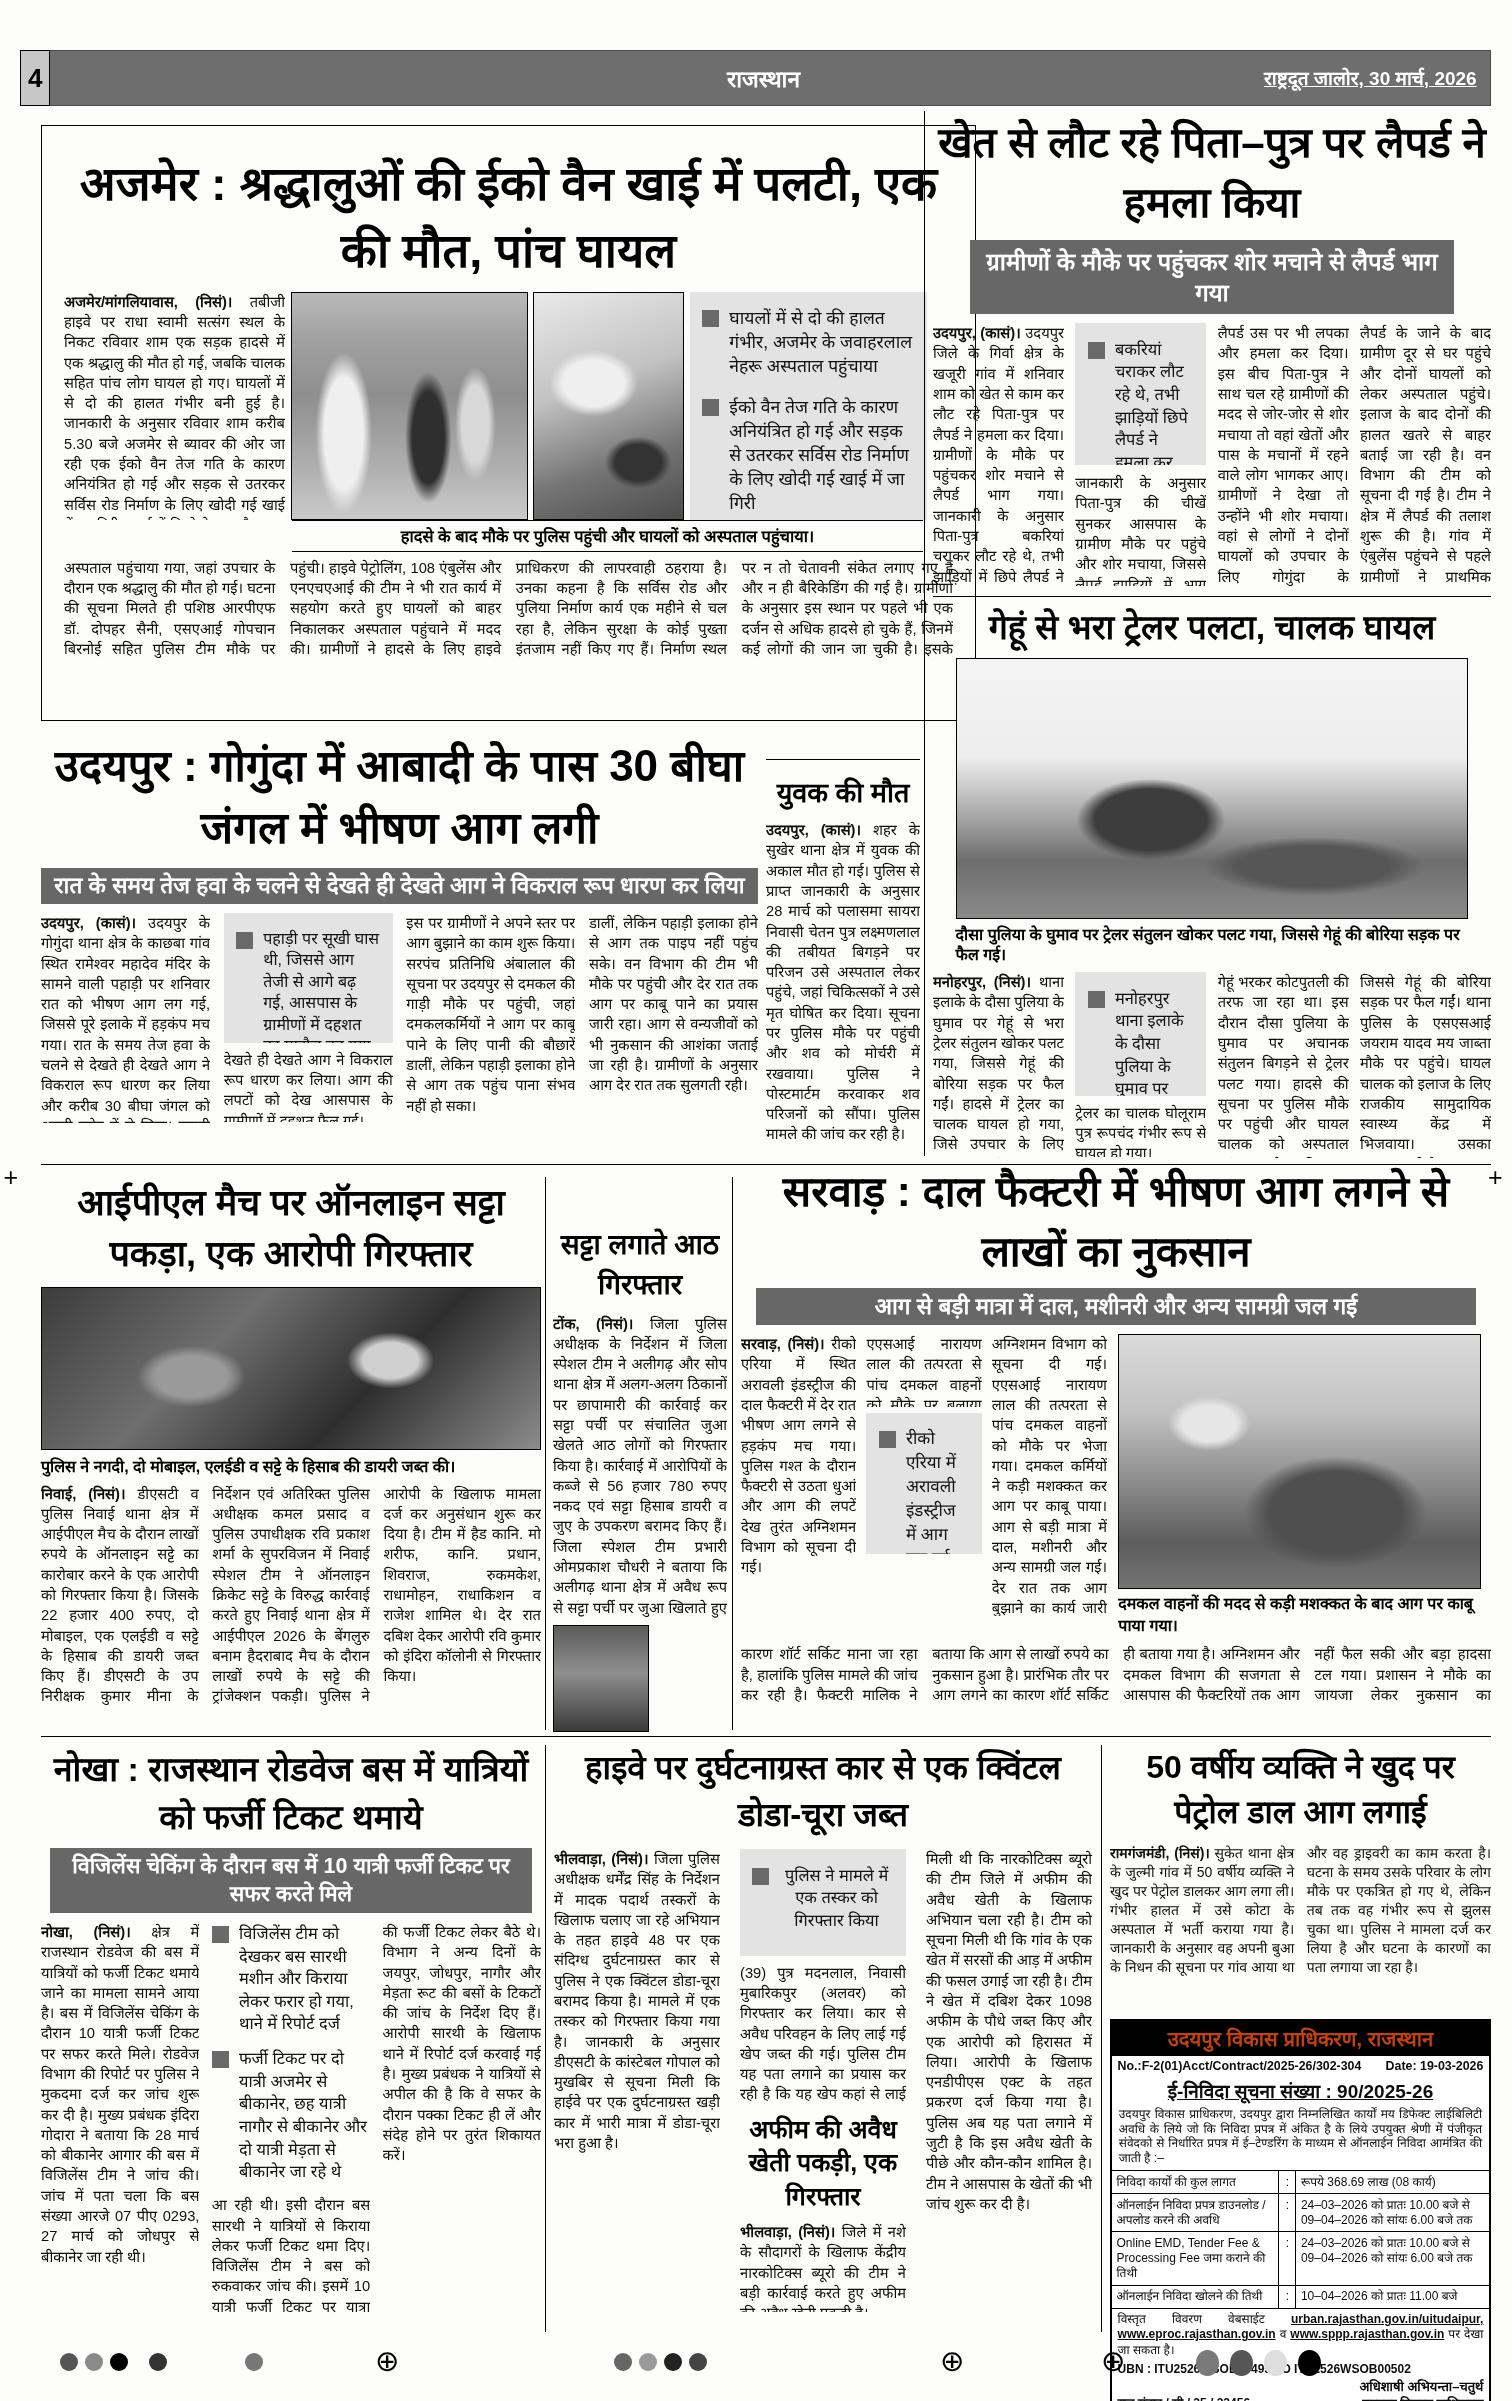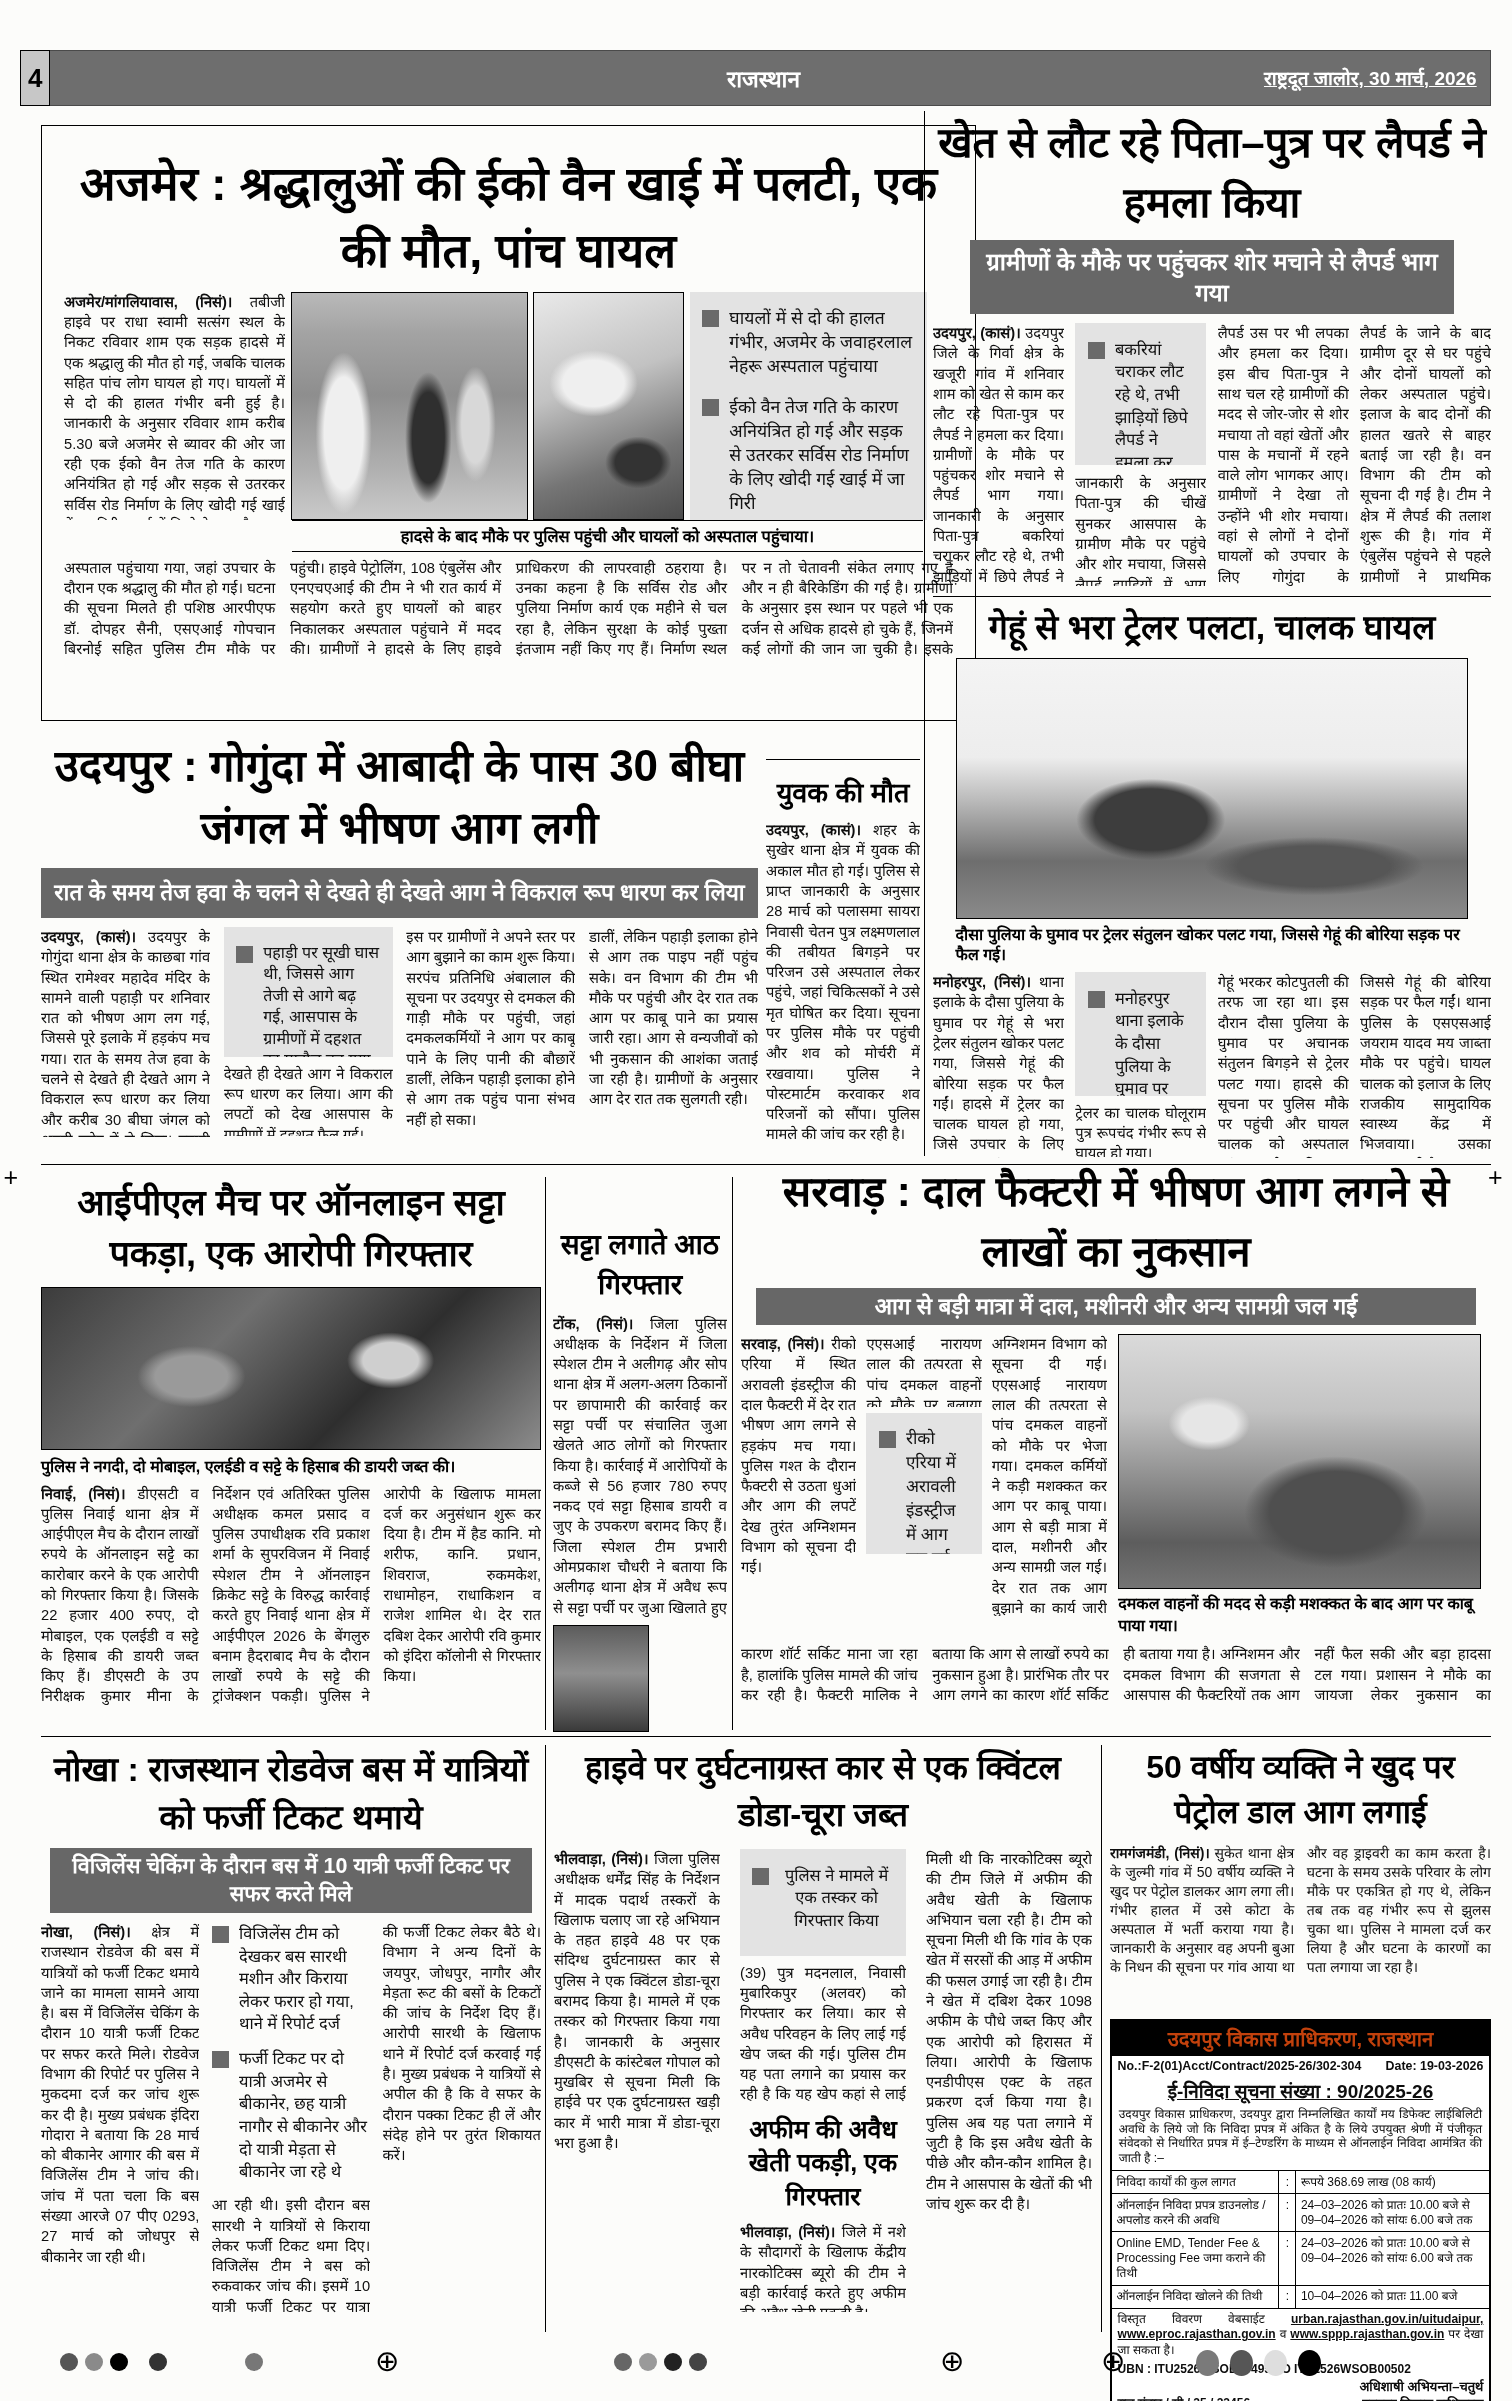--- a/index.html
+++ b/index.html
@@ -149,21 +149,21 @@
         </div>
         <div class="bt fc" style="height:54px;">ट्रेलर का चालक घोलूराम पुत्र रूपचंद गंभीर रूप से घायल हो गया।</div>
       </div>
       <div class="bt fc" style="flex:1;">गेहूं भरकर कोटपुतली की तरफ जा रहा था। इस दौरान दौसा पुलिया के घुमाव पर अचानक संतुलन बिगड़ने से ट्रेलर पलट गया। हादसे की सूचना पर पुलिस मौके पर पहुंची और घायल चालक को अस्पताल पहुंचाया। क्रेन की मदद से ट्रेलर को हटवाकर यातायात सुचारू करवाया।</div>
       <div class="bt fc" style="flex:1;">जिससे गेहूं की बोरिया सड़क पर फैल गईं। थाना पुलिस के एसएसआई जयराम यादव मय जाब्ता मौके पर पहुंचे। घायल चालक को इलाज के लिए राजकीय सामुदायिक स्वास्थ्य केंद्र में भिजवाया। उसका उपचार जारी है।</div>
     </div>
   </div>
 
   <div class="abs" style="left:41px;top:735px;width:717px;">
     <div class="hl" style="font-size:44px;">उदयपुर : गोगुंदा में आबादी के पास 30 बीघा जंगल में भीषण आग लगी</div>
-    <div class="gbar" style="height:50px;font-size:22.6px;margin-top:8px;">रात के समय तेज हवा के चलने से देखते ही देखते आग ने विकराल रूप धारण कर लिया</div>
+    <div class="gbar" style="height:36px;font-size:22.6px;margin-top:8px;">रात के समय तेज हवा के चलने से देखते ही देखते आग ने विकराल रूप धारण कर लिया</div>
     <div class="colflex" style="gap:13.6px;margin-top:9px;height:210px;">
       <div class="bt fc" style="flex:1;">
         <b>उदयपुर, (कासं)।</b>
         <span>उदयपुर के गोगुंदा थाना क्षेत्र के काछबा गांव स्थित रामेश्वर महादेव मंदिर के सामने वाली पहाड़ी पर शनिवार रात को भीषण आग लग गई, जिससे पूरे इलाके में हड़कंप मच गया। रात के समय तेज हवा के चलने से देखते ही देखते आग ने विकराल रूप धारण कर लिया और करीब 30 बीघा जंगल को अपनी चपेट में ले लिया। पहाड़ी पर सूखी घास थी, जिससे आग तेजी से आगे बढ़ी।</span>
       </div>
       <div class="fc" style="flex:1;">
         <div class="gbox" style="height:130px;margin-bottom:6.8px;">
           <div class="gitem" style="font-size:16px;line-height:21.5px;">
               <span class="sq"></span>
               <span>पहाड़ी पर सूखी घास थी, जिससे आग तेजी से आगे बढ़ गई, आसपास के ग्रामीणों में दहशत का माहौल बन गया</span>

